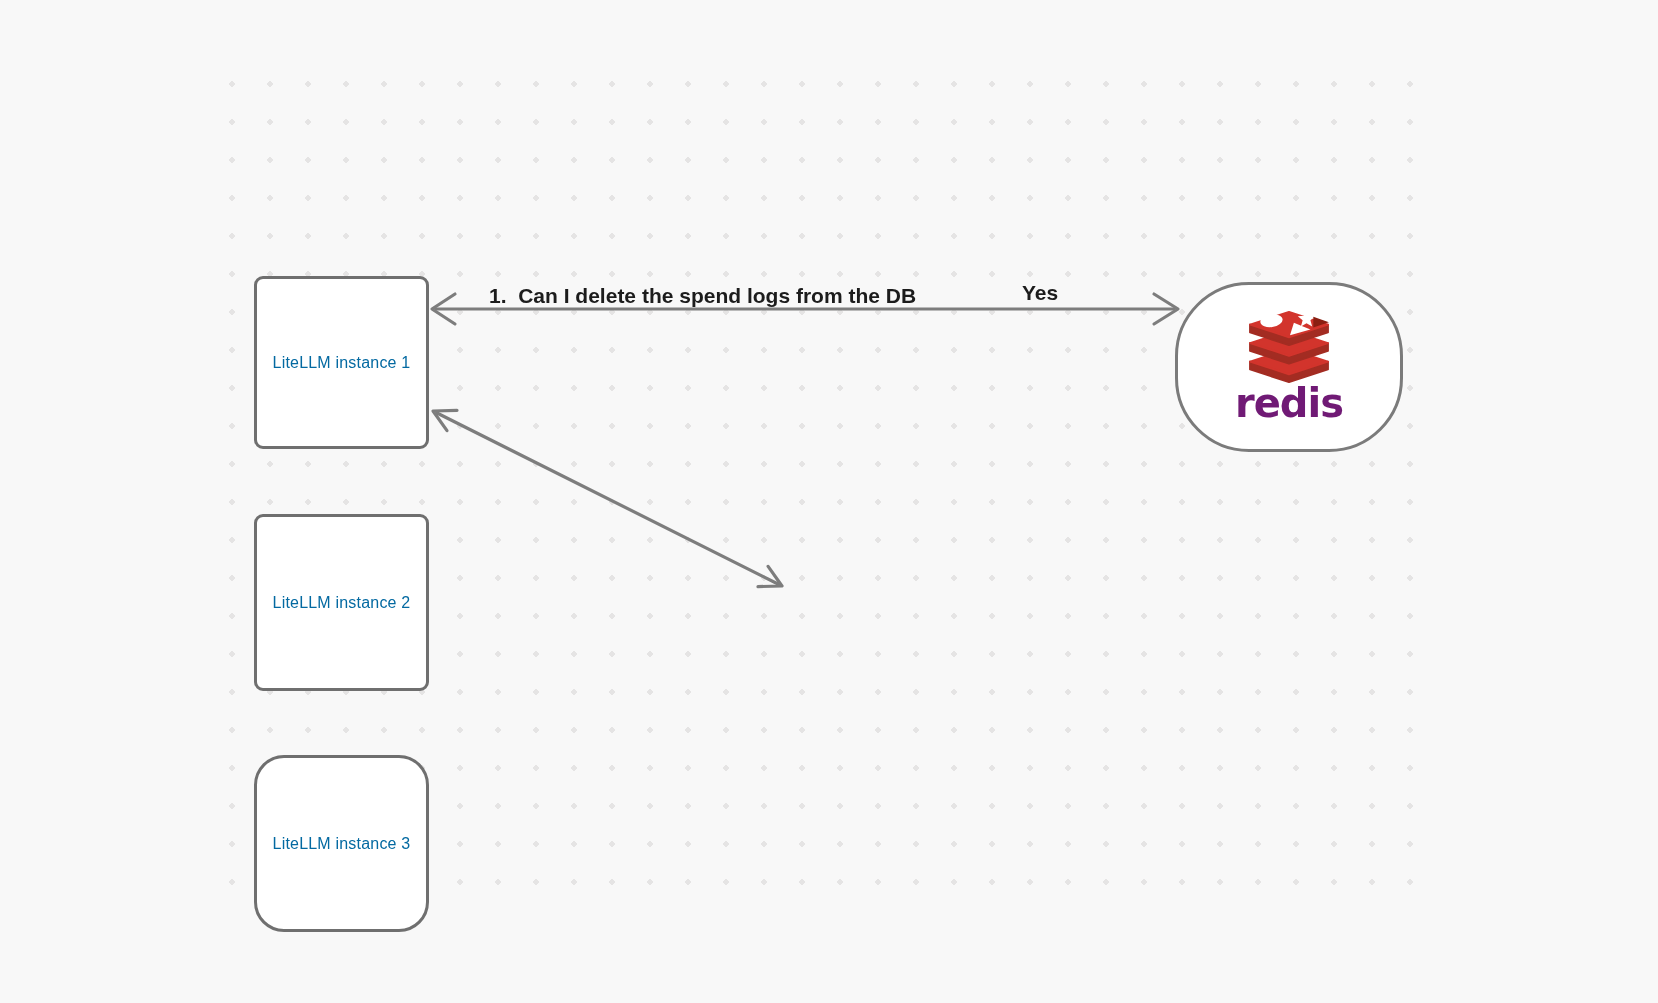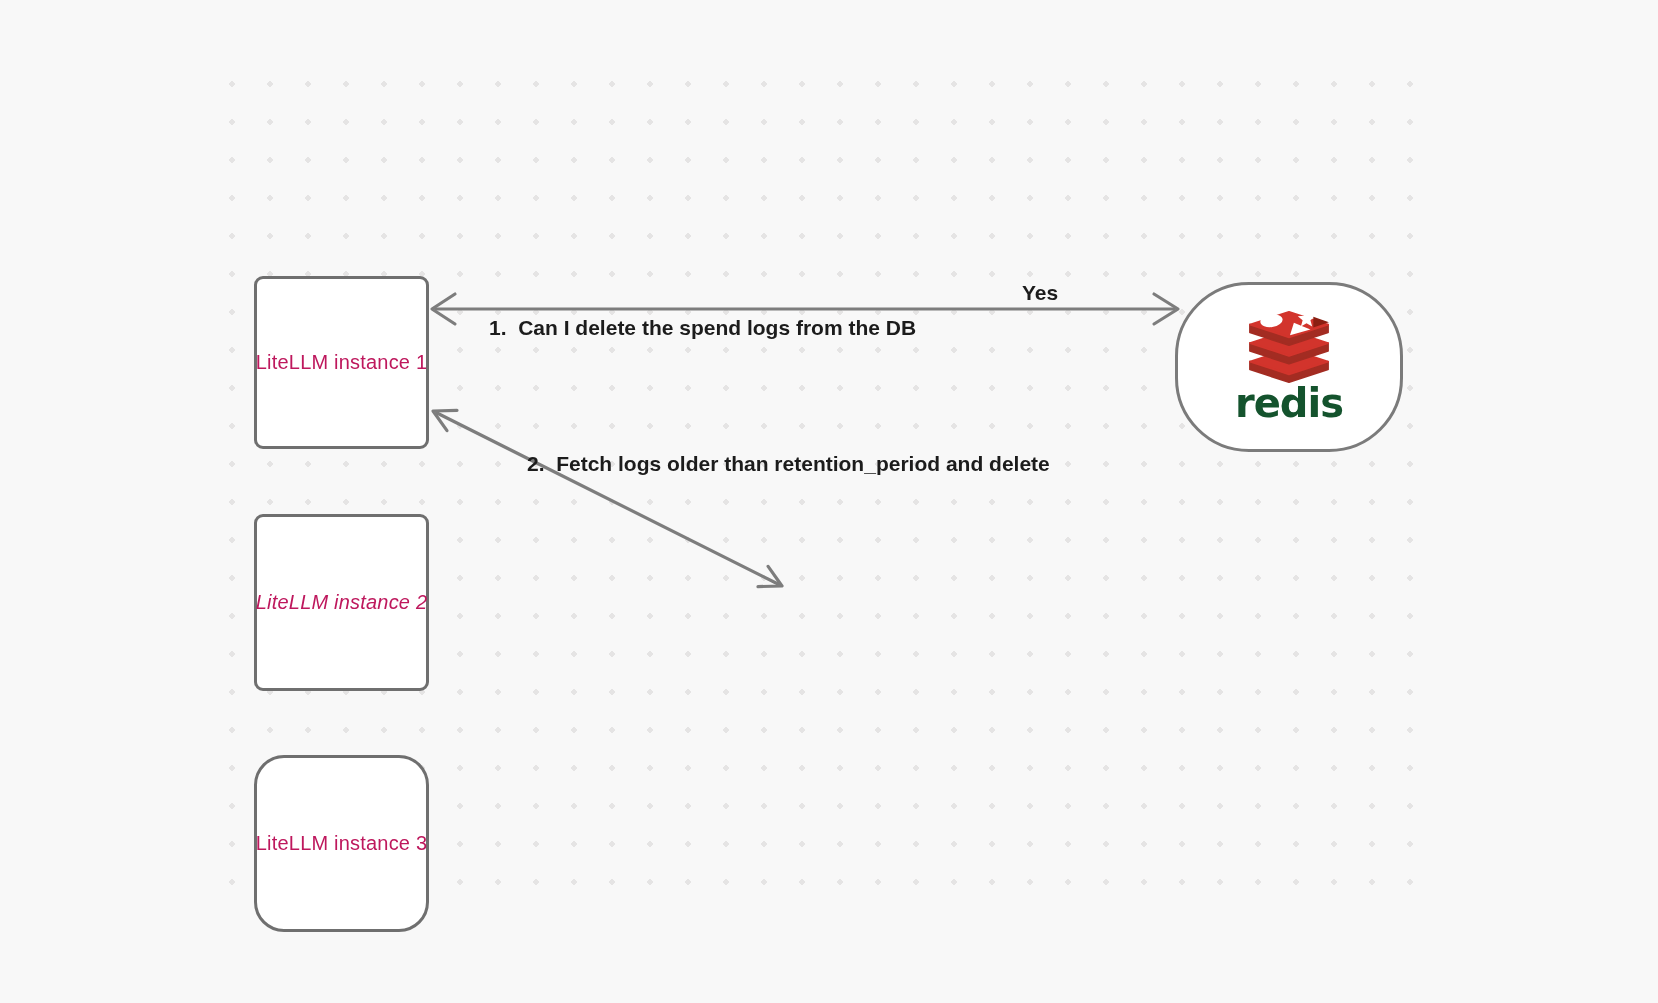--- a/index.html
+++ b/index.html
@@ -13,48 +13,48 @@
     background-image:radial-gradient(circle,#e5e4e4 2.6px,rgba(229,228,228,0) 2.9px);
     background-size:38px 38px;
   }
   .inst-box{
     position:absolute;left:254px;width:175px;
     background:#ffffff;border:3px solid #6f6f6f;border-radius:9px;
     box-sizing:border-box;
     display:flex;align-items:center;justify-content:center;
   }
   .inst-box .lbl{
-    font-size:20px;color:#be185d;letter-spacing:0.2px;white-space:pre;
+    font-size:16px;color:#0369a1;letter-spacing:0.2px;white-space:pre;
   }
   #box1{top:276px;height:173px;}
-  #box2{top:514px;height:177px;font-style:italic;}
+  #box2{top:514px;height:177px;}
   #box3{top:755px;height:177px;border-radius:30px;}
 
   .arrow-layer{position:absolute;left:0;top:0;width:1658px;height:1003px;}
   .arrow-layer *{vector-effect:non-scaling-stroke;}
   .arrow{stroke:#7d7d7d;stroke-width:3.2;fill:none;stroke-linecap:round;stroke-linejoin:round;}
 
   .edge-label{
     position:absolute;font-weight:bold;font-size:21px;color:#1c1c1c;
     white-space:pre;line-height:24px;
   }
-  #edge-label-1{left:489px;top:284px;margin-top:32px;}
+  #edge-label-1{left:489px;top:284px;}
   #edge-answer-1{left:1022px;top:281px;}
   #edge-label-2{left:527px;top:452px;}
 
   .redis-node{
     position:absolute;left:1175px;top:282px;width:228px;height:170px;
     background:#ffffff;border:3px solid #7b7b7b;border-radius:74px;
     box-sizing:border-box;
     display:flex;flex-direction:column;align-items:center;
   }
   .redis-node .logo{margin-top:25px;}
   .redis-word{
     font-family:"DejaVu Sans",sans-serif;font-weight:bold;
-    font-size:40px;line-height:34px;color:#14532d;letter-spacing:-1px;margin-top:2px;
+    font-size:40px;line-height:34px;color:#701a75;letter-spacing:-1px;margin-top:2px;
   }
 
   .db-node{position:absolute;left:795px;top:517px;width:185px;height:172px;}
   .db-node .cyl{position:absolute;left:0;top:0;}
   .db-node .elephant{position:absolute;left:16px;top:62px;}
   .db-label{
     position:absolute;left:90px;top:76px;
     font-size:38px;font-weight:600;color:#262626;line-height:1.15;
   }
 </style>
@@ -83,21 +83,20 @@
     </g>
     <g class="arrow">
       <line x1="437" y1="413" x2="778" y2="584"></line>
       <polyline points="447,430.6 433,411 457,410.4"></polyline>
       <polyline points="768.1,566.4 782,586 758,586.6"></polyline>
     </g>
   </svg>
 
   <div class="edge-label" id="edge-label-1">1.  Can I delete the spend logs from the DB</div>
   <div class="edge-label" id="edge-answer-1">Yes</div>
-  <div class="edge-label" id="edge-label-2">2.  Fetch logs older than retention_period and delete</div>
 
   <div class="redis-node">
     <svg class="logo" width="88" height="74" viewBox="0 0 90 76">
 
       <g transform="translate(0,38)">
         <path d="M5,15 L5,23 L45,36 L85,23 L85,15 L45,28 Z" fill="#a32c22" stroke="#a32c22" stroke-width="2" stroke-linejoin="round"></path>
         <path d="M5,15 L45,2 L85,15 L45,28 Z" fill="#d2342c" stroke="#d2342c" stroke-width="2" stroke-linejoin="round"></path>
       </g>
 
       <g transform="translate(0,19)">

